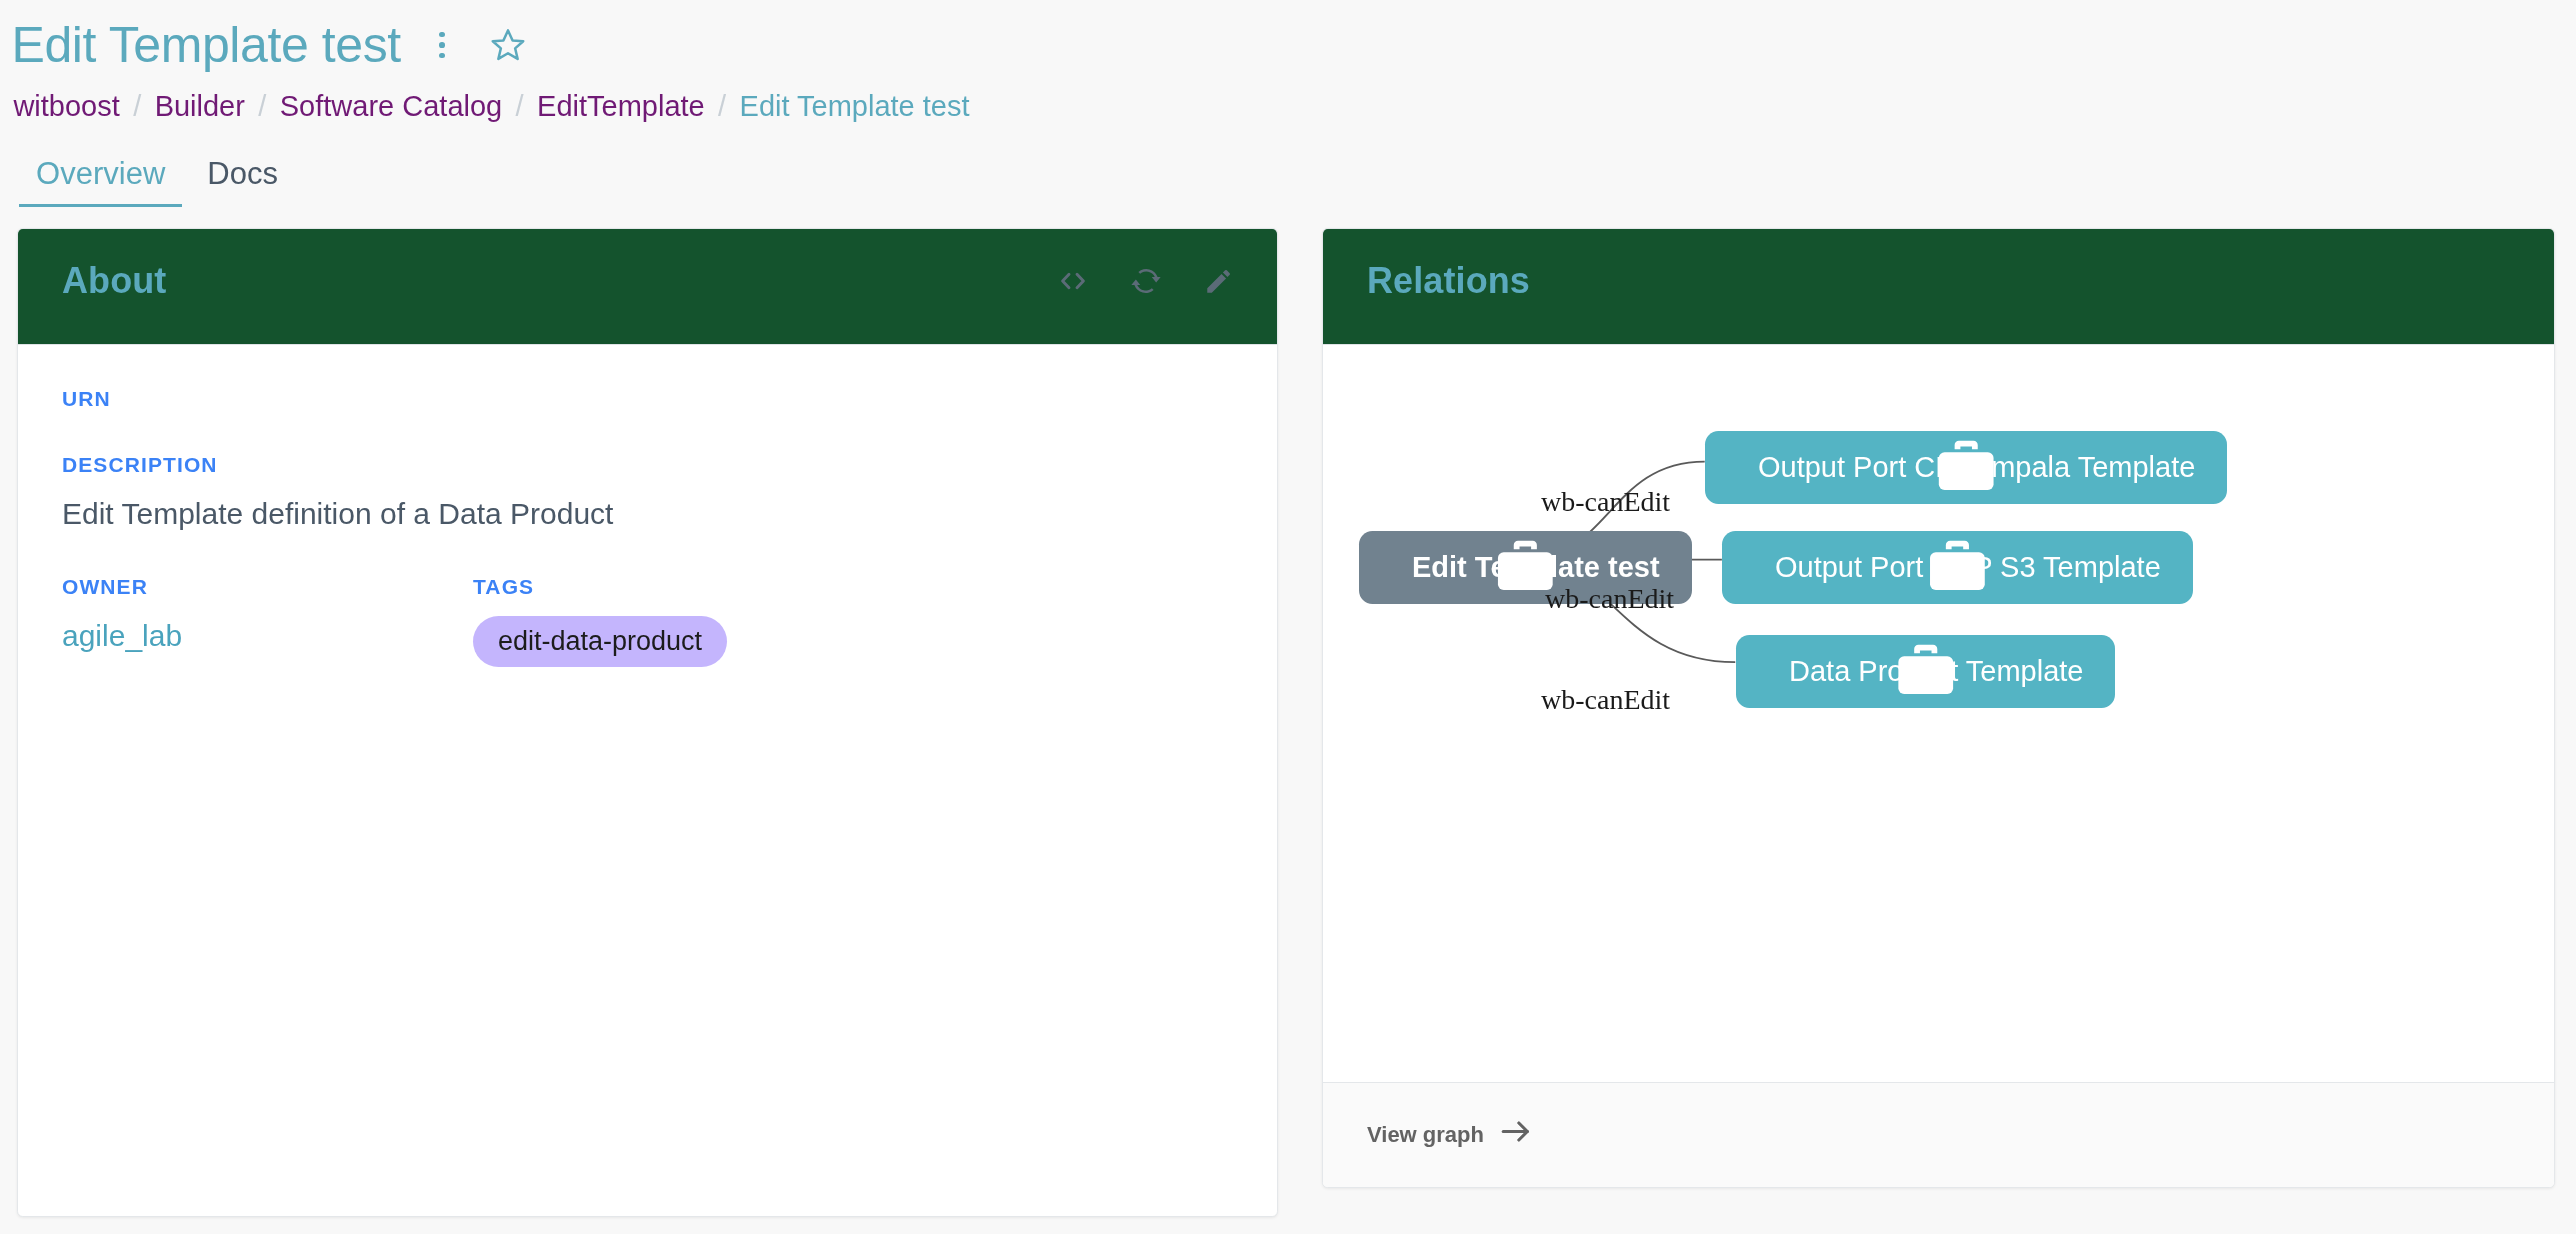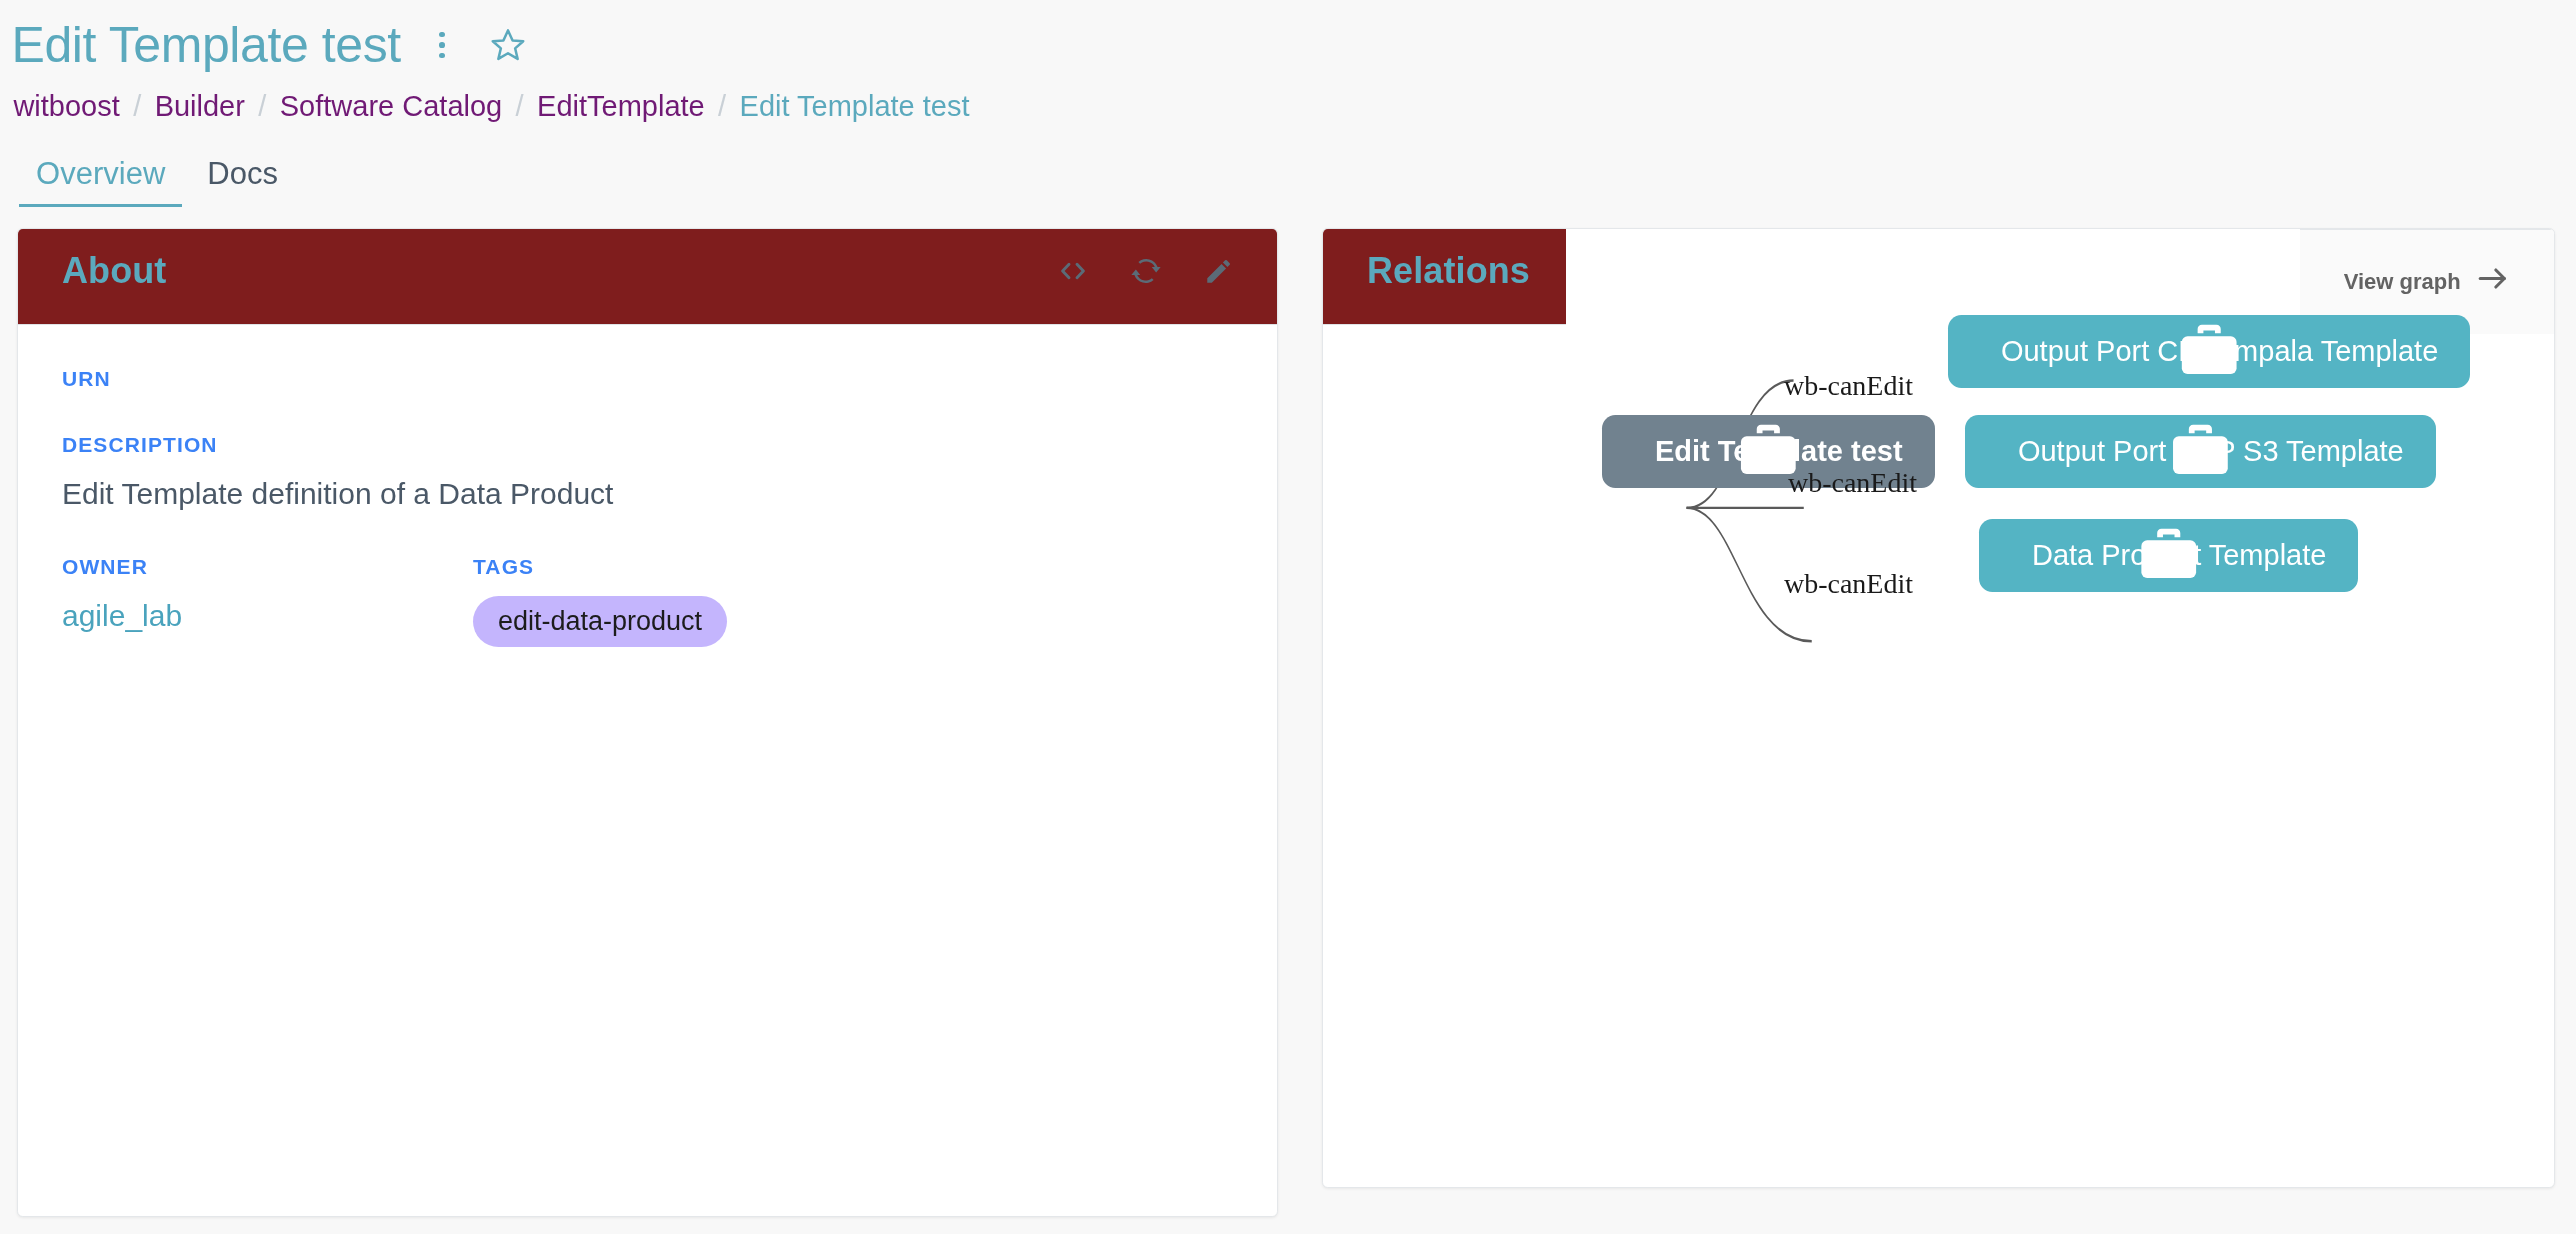--- a/index.html
+++ b/index.html
@@ -47,25 +47,25 @@
   .content { position: relative; display: flex; gap: 44px; padding: 21px 17px 0 17px; }
 
   .card {
     background: #ffffff;
     border: 1px solid #e4e7ea;
     border-radius: 5.7px;
     box-shadow: 0 1px 2.9px rgba(0,0,0,0.07);
     overflow: hidden;
   }
   .card-about { width: 1261px; height: 989px; position: relative; }
-  .card-relations { width: 1233px; height: 960px; position: relative; display:flex; flex-direction:row; }
+  .card-relations { width: 1233px; height: 960px; position: relative; display:flex; flex-direction:column; }
 
   .card-header {
-    background: #7f1d1d;
-    height: 96px;
+    background: #14532d;
+    height: 116px;
     display: flex; align-items: center; justify-content: space-between;
     padding: 0 36px 11px 44px;
     border-bottom: 1px solid #dfe3e6;
   }
   .card-title { font-size: 36px; font-weight: bold; color: #5ba9bd; letter-spacing: 0.1px; }
   .card-actions { display: flex; align-items: center; gap: 29px; }
   .icon-btn { cursor: pointer; display: flex; align-items: center; justify-content: center;
               width: 44px; height: 44px; background: none; border: none; }
   .icon-btn svg { display: block; }
 

